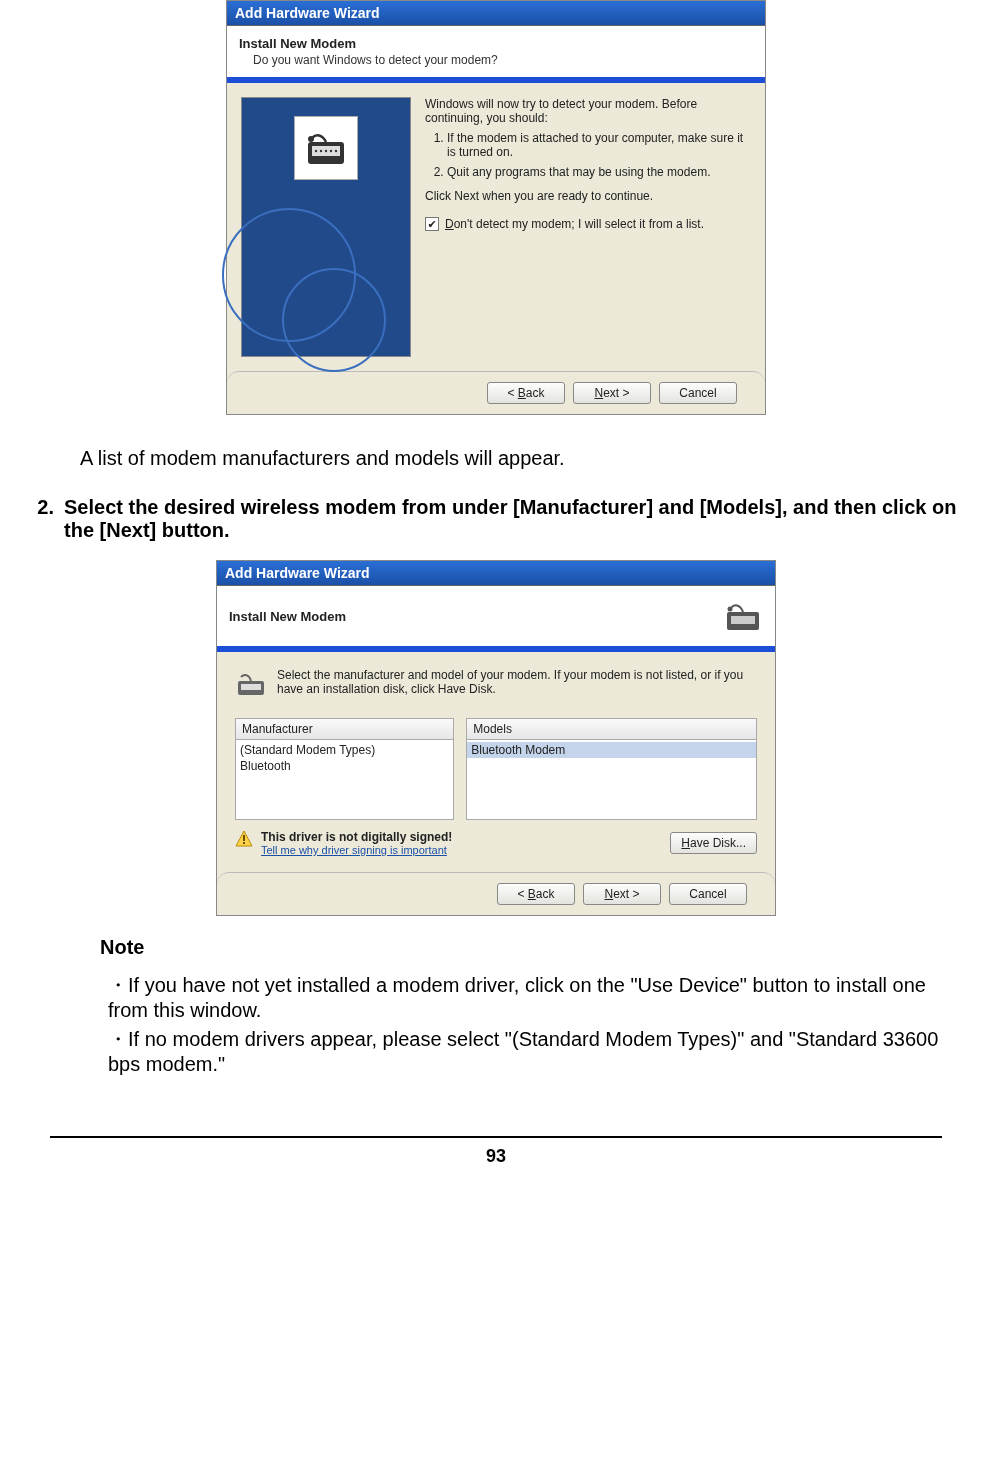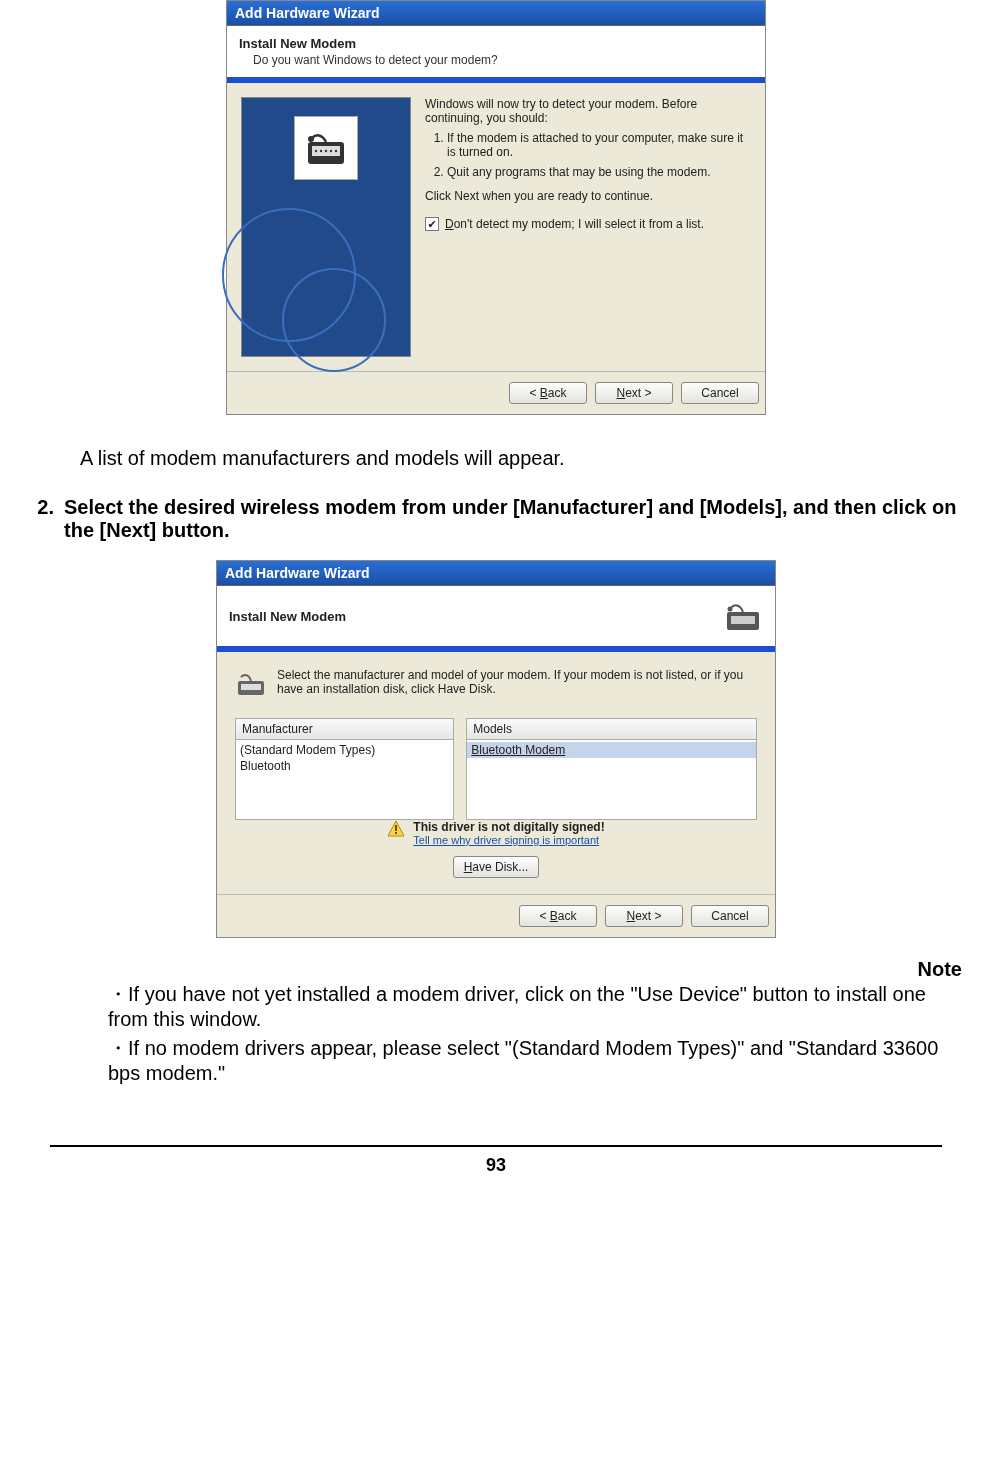--- a/index.html
+++ b/index.html
@@ -104,55 +104,56 @@
   .listbox {
     border: 1px solid #aaa;
     border-top: none;
     background: #fff;
     height: 80px;
     padding: 2px 0;
     font-size: 12px;
     overflow: hidden;
   }
   .listitem { padding: 1px 4px; cursor: default; }
-  .listitem.selected { background: #c4d4ea; text-decoration: underline; }
+  .listitem.selected { background: #c4d4ea; }
   .sign-row {
     display:flex; align-items:center; justify-content:space-between;
-    gap: 10px; flex-direction: column;
+    margin-top: 10px; gap: 10px;
   }
   .sign-left { display:flex; align-items:flex-start; gap:8px; }
   .warn-icon { width:18px; height:18px; flex:0 0 18px; }
   .sign-left .txt b { font-weight:bold; }
   .sign-left .lnk { color:#1a4fa6; text-decoration: underline; font-size:11px; }
   
   .btns {
     border-top: 1px solid #bbb;
-    padding: 10px 6px;
+    padding: 10px 28px;
     display: flex;
     justify-content: flex-end;
     gap: 8px;
     background: #ece9d8;
+    border-radius: 12px;
   }
   .btn {
     min-width: 78px;
     padding: 3px 10px;
     font-size: 12px;
     background: linear-gradient(#fdfdfd, #e3e3de);
     border: 1px solid #888;
     border-radius: 3px;
     text-align: center;
     cursor: pointer;
   }
   
   .doc-block { padding: 8px 30px 0 80px; }
   .doc-text { margin: 24px 0 18px 0; font-size: 20px; }
   .step-row { display:flex; gap:10px; font-size:20px; font-weight:bold; margin: 0 0 18px 0; }
   .step-num { width: 24px; flex:0 0 24px; text-align:right; }
   .note-block { padding: 20px 30px 0 100px; font-size:20px; }
-  .note-title { font-weight:bold; margin-bottom:0;text-align:right; }
+  .note-title { font-weight:bold; margin-bottom:13px; }
   .note-item { margin-left: 8px; margin-bottom: 4px; }
   .note-bullet { display:inline-block; width:20px; }
   .footer {
     margin: 60px 50px 0 50px;
     border-top: 2px solid #000;
     text-align: center;
     padding-top: 8px;
     font-size: 18px;
     font-weight: bold;
   }

